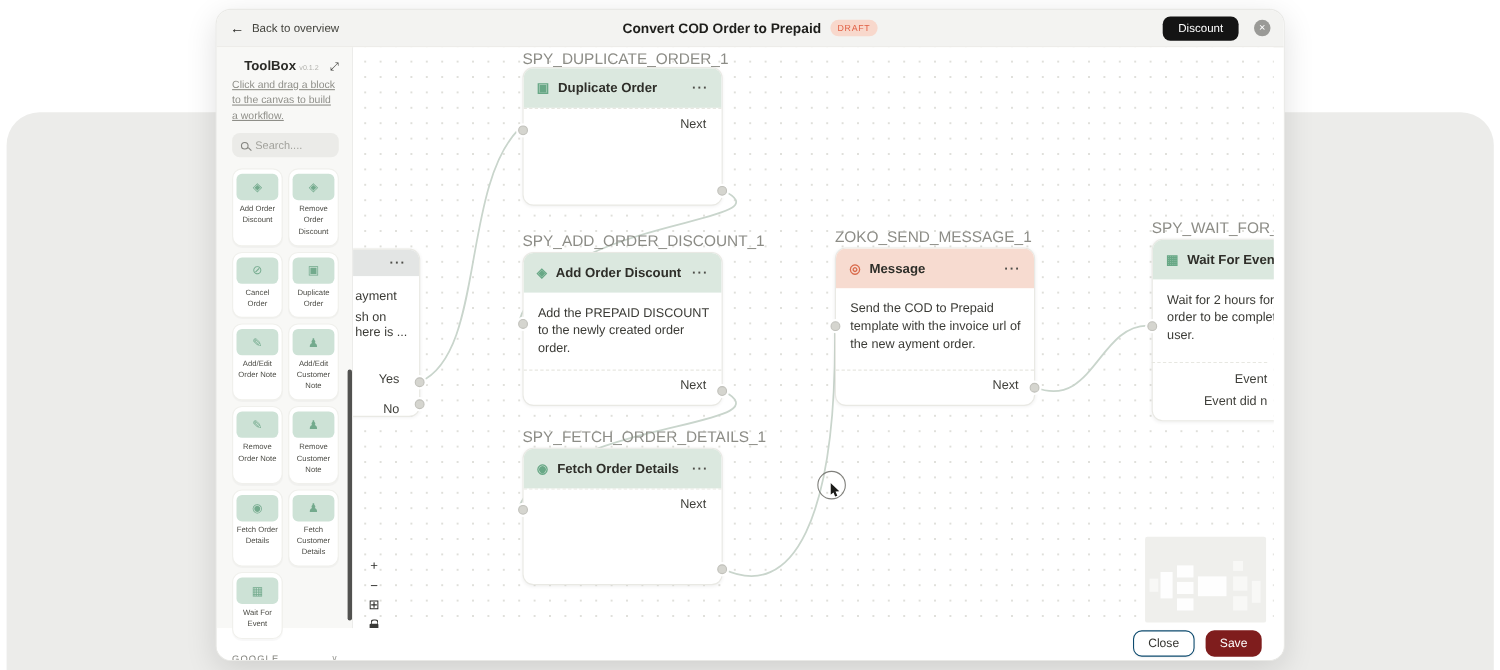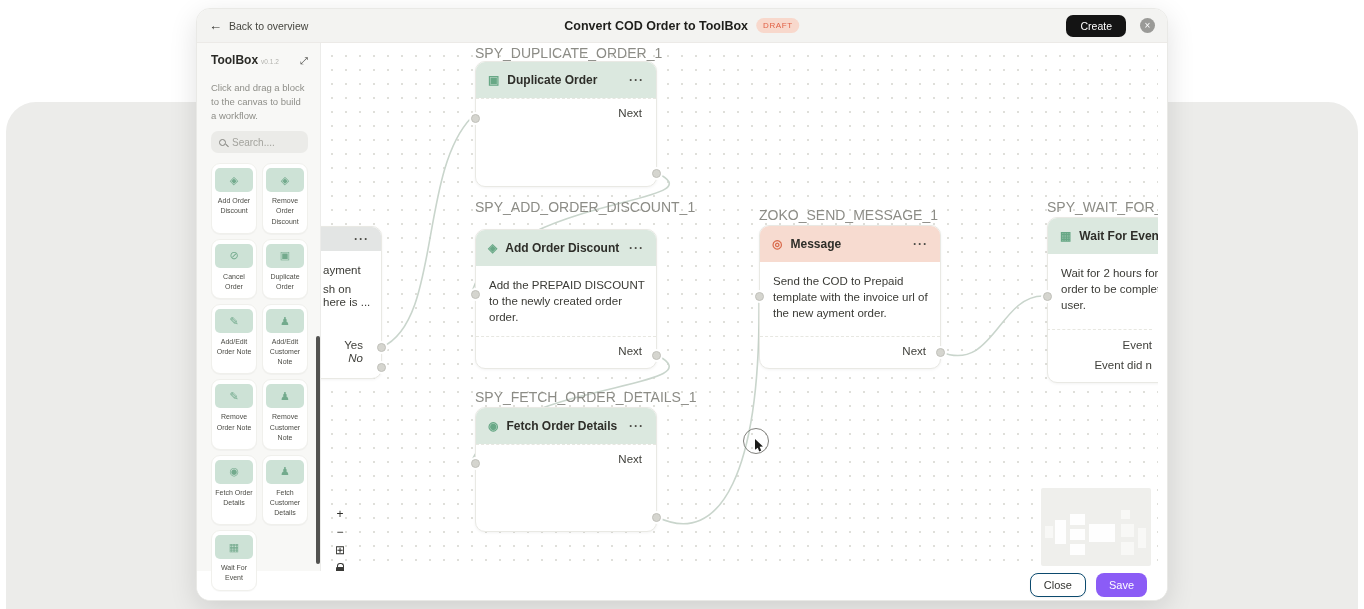--- a/index.html
+++ b/index.html
@@ -32,24 +32,24 @@
     border-radius:7px; border:none; cursor:pointer; }
   .win-close { width:15px; height:15px; border-radius:50%; background:#9a9a97; color:#fff;
     font-size:10px; display:flex; align-items:center; justify-content:center; cursor:pointer; }
 
   .mainrow { display:flex; flex:1 1 auto; min-height:0; }
 
   
   .sidebar { width:124px; flex:0 0 124px; background:#f8f8f6; border-right:1px solid #ececea;
     padding:10px 12px 0 14px; position:relative; height:528px; }
   .tb-titlerow { display:flex; align-items:baseline; }
-  .tb-title { font-size:12px; font-weight:bold; color:#2b2b27; }
+  .tb-title { font-size:12px; font-weight:bold; color:#2b2b27;margin-left:11px; }
   .tb-ver { font-size:6.5px; color:#b3b3ae; margin-left:3px; }
   .tb-expand { margin-left:auto; font-size:10px; color:#3a3a36; cursor:pointer; }
-  .tb-sub { margin-top:14px; font-size:9.5px; line-height:1.45; color:#8f8f89; }
+  .tb-sub { margin-top:4px; font-size:9.5px; line-height:1.45; color:#8f8f89;text-decoration:underline; }
   .searchbox { margin-top:9px; height:22px; background:#ebebe8; border-radius:7px;
     display:flex; align-items:center; gap:6px; padding:0 8px; }
   .mag { width:7px; height:7px; border:1.3px solid #84847f; border-radius:50%; position:relative; flex:0 0 auto; }
   .mag::after { content:""; position:absolute; width:4px; height:1.3px; background:#84847f;
     transform:rotate(45deg); right:-3.5px; bottom:-1px; }
   .searchbox input { border:none; background:transparent; outline:none; width:70px;
     font-size:10px; color:#55554f; font-family:"Liberation Sans",sans-serif; }
   .searchbox input::placeholder { color:#a3a39d; }
   .toolgrid { margin-top:10px; display:grid; grid-template-columns:1fr 1fr; gap:5px; }
   .tool-card { background:#fff; border:1px solid #f0f0ec; border-radius:9px;
@@ -119,42 +119,42 @@
   .minimap { position:absolute; left:720px; top:445px; width:110px; height:78px;
     background:#efefec; border-radius:2px; }
   .mm { position:absolute; background:rgba(255,255,255,.92); }
   .mm.faint { background:rgba(255,255,255,.55); }
 
   
   .footer { flex:0 0 30px; background:#fff; display:flex; align-items:center;
     justify-content:flex-end; gap:10px; padding-right:20px; }
   .btn-close { background:#fff; border:1px solid #0c4a6e; border-radius:8px; padding:5px 13px;
     font-size:11px; color:#33332f; box-shadow:0 1px 2px rgba(0,0,0,.05); cursor:pointer; }
-  .btn-save { background:#8b5cf6; border:none; border-radius:8px; padding:6px 13px;
+  .btn-save { background:#7f1d1d; border:none; border-radius:8px; padding:6px 13px;
     font-size:11px; color:#fff; cursor:pointer; }
 </style>
 </head>
 <body>
 
 <div class="stage">
   <div class="backdrop"></div>
 
   <div class="window">
 
     <div class="titlebar">
       <div class="back">
         <span class="arrow">←</span>
         <span>Back to overview</span>
       </div>
       <div class="title-wrap">
-        <span class="doc-title">Convert COD Order to ToolBox</span>
+        <span class="doc-title">Convert COD Order to Prepaid</span>
         <span class="badge">DRAFT</span>
       </div>
       <div class="tb-right">
-        <button class="publish-btn">Create</button>
+        <button class="publish-btn">Discount</button>
         <div class="win-close">×</div>
       </div>
     </div>
 
     <div class="mainrow">
 
       <div class="sidebar">
         <div class="tb-titlerow">
           <span class="tb-title">ToolBox</span>
           <span class="tb-ver">v0.1.2</span>
@@ -256,42 +256,42 @@
         <div class="node node-a" style="left:-121px; top:183px; height:153px;">
           <div class="card">
             <div class="node-header hdr-gray">
               <span class="menu-dots">···</span>
             </div>
           </div>
           <span class="frag" style="top:38px;">ayment</span>
           <span class="frag" style="top:57px;">sh on</span>
           <span class="frag" style="top:70px;">here is ...</span>
           <span class="outlbl" style="top:113px;">Yes</span>
-          <span class="outlbl" style="top:126px;font-style:italic;">No</span>
+          <span class="outlbl" style="top:140px;">No</span>
           <span class="port" style="right:-4px; top:117px;"></span>
           <span class="port" style="right:-4px; top:137px;"></span>
         </div>
 
         <div class="node-label" style="left:154px; top:2px;">SPY_DUPLICATE_ORDER_1</div>
         <div class="node" style="left:154px; top:18px; height:126px;">
           <div class="card">
             <div class="node-header hdr-green">
               <span class="hicon">▣</span>
               <span>Duplicate Order</span>
               <span class="menu-dots">···</span>
             </div>
             <div class="node-footer">
               <div class="out">Next</div>
             </div>
           </div>
           <span class="port" style="left:-4px; top:53px;"></span>
           <span class="port" style="right:-4px; top:108px;"></span>
         </div>
 
-        <div class="node-label" style="left:154px; top:156px;">SPY_ADD_ORDER_DISCOUNT_1</div>
+        <div class="node-label" style="left:154px; top:168px;">SPY_ADD_ORDER_DISCOUNT_1</div>
         <div class="node" style="left:154px; top:186px; height:140px;">
           <div class="card">
             <div class="node-header hdr-green">
               <span class="hicon">◈</span>
               <span>Add Order Discount</span>
               <span class="menu-dots">···</span>
             </div>
             <div class="node-body">
               <div class="bline">Add the PREPAID DISCOUNT</div>
               <div class="bline">to the newly created order</div>

